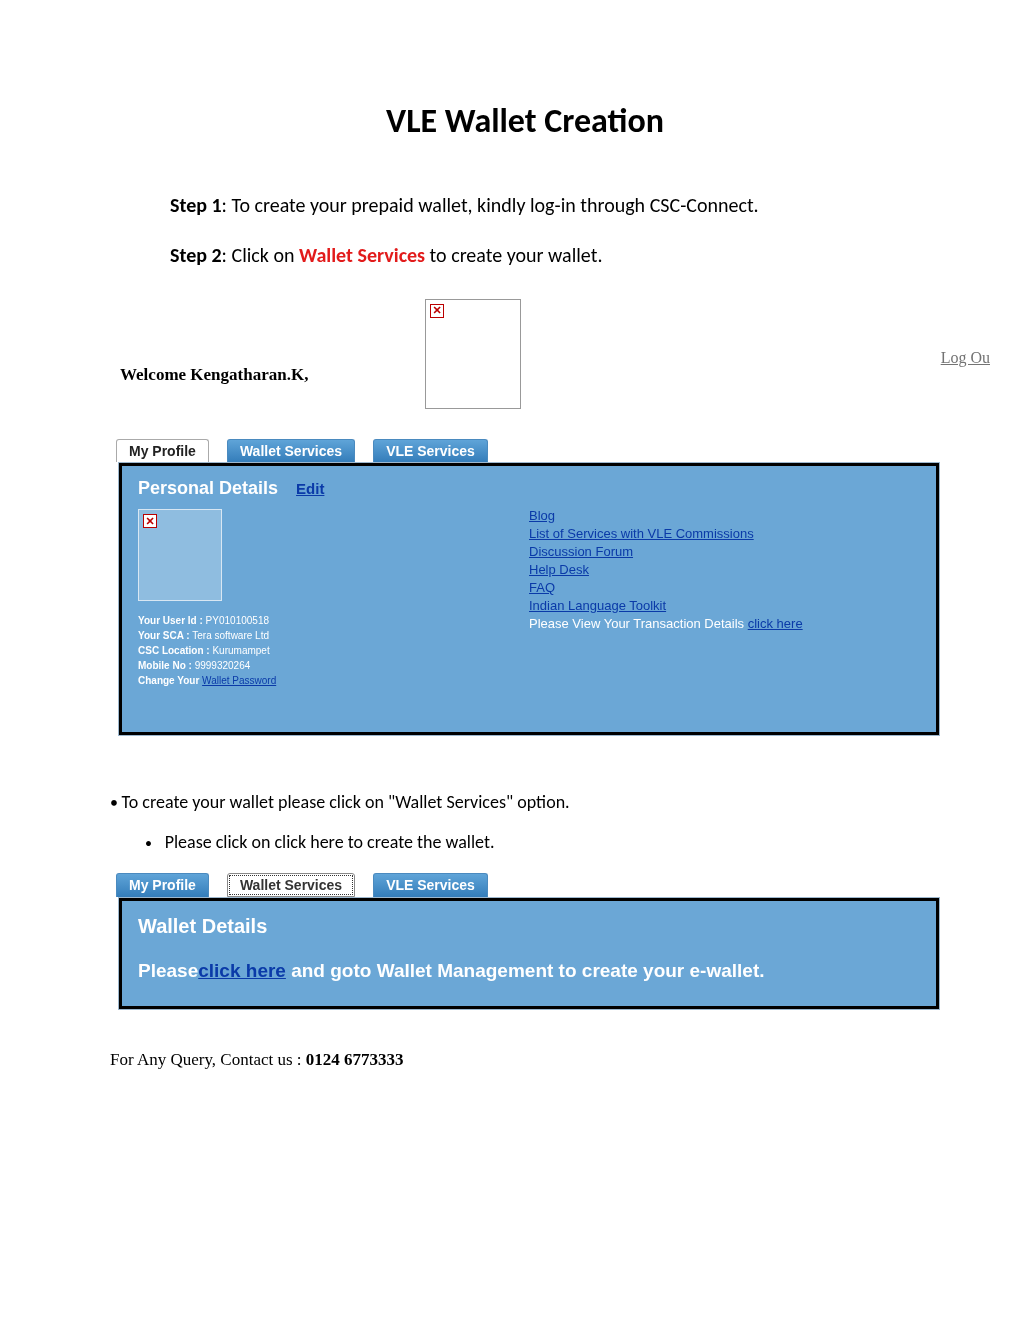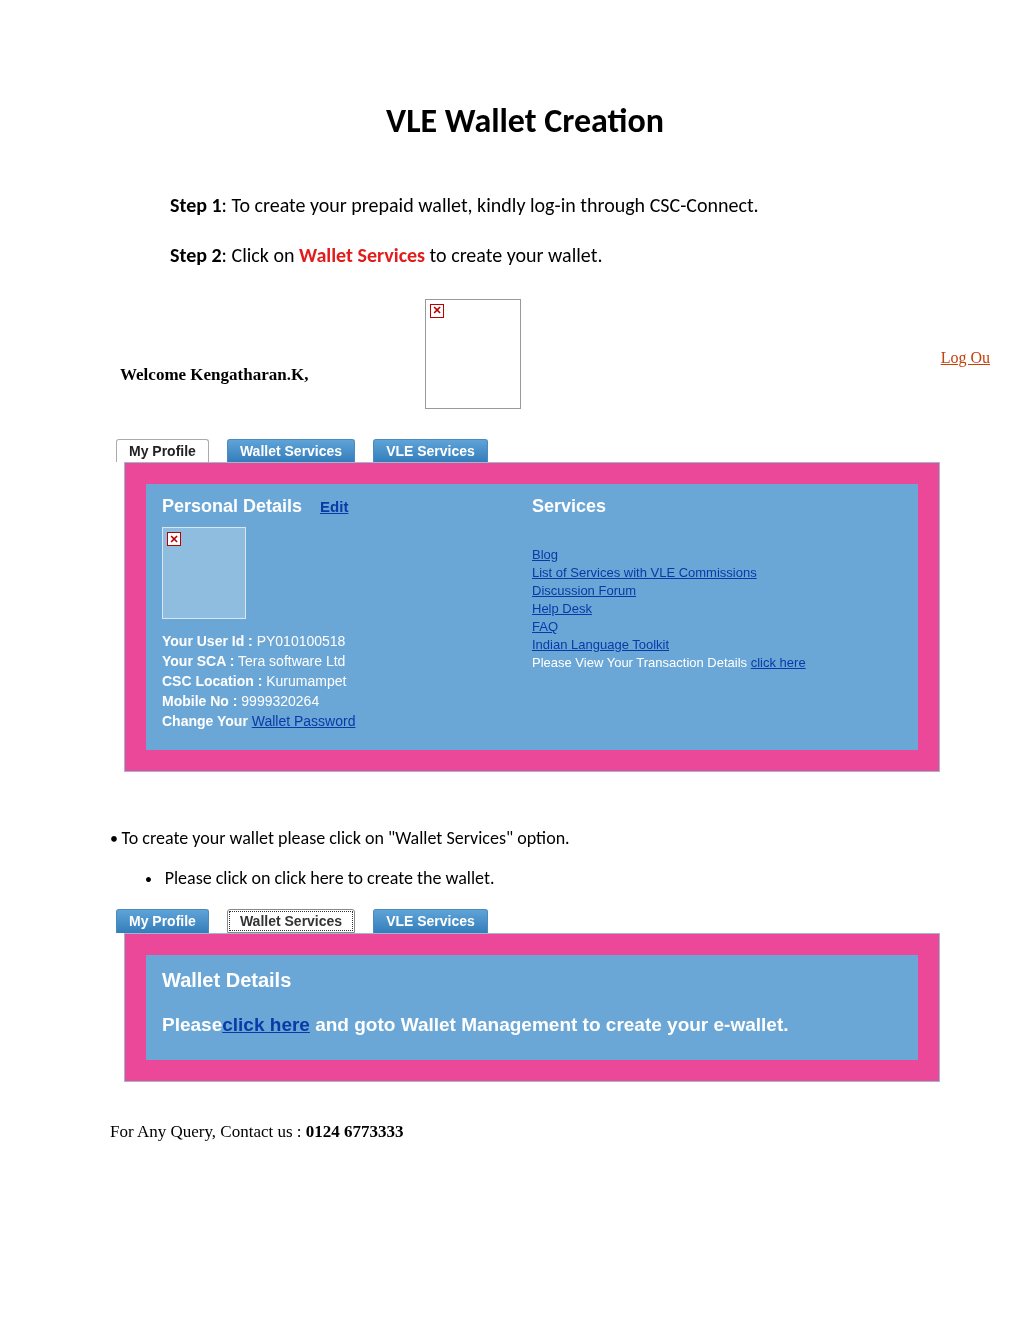--- a/index.html
+++ b/index.html
@@ -66,21 +66,21 @@
     line-height: 12px;
     text-align: center;
     font-weight: bold;
   }
   .logout {
     position: absolute;
     right: -50px;
     top: 50px;
     font-family: "Times New Roman", serif;
     font-size: 16px;
-    color: #c2410c;
+    color: #737373;
     text-decoration: underline;
   }
 
   .tabs {
     display: flex;
     gap: 18px;
     margin-top: 20px;
     margin-left: 6px;
   }
   .tab {
@@ -102,23 +102,23 @@
   .tab.active-dotted {
     background: #fff;
     color: #333;
     border: 1px solid #888;
     outline: 1px dotted #333;
     outline-offset: -3px;
   }
 
   .panel-outer {
     border: 1px solid #9db8cf;
-    padding: 21px;
-    background: #ec4899;
-    margin-left: 14px;
+    padding: 3px;
+    background: #000000;
+    margin-left: 8px;
   }
   .panel {
     background: #6ba7d6;
     padding: 12px 16px 14px 16px;
     font-family: Verdana, Arial, sans-serif;
     color: #fff;
     position: relative;
     min-height: 240px;
     display: flex;
   }
@@ -154,21 +154,21 @@
     border: 1px solid #b00;
     background: #fff;
     color: #b00;
     font-size: 11px;
     line-height: 12px;
     text-align: center;
     font-weight: bold;
   }
 
   .kv-line {
-    font-size: 14px;
+    font-size: 10px;
     margin: 4px 0;
   }
   .kv-line .k { font-weight: bold; }
   .kv-line a { color: #0a3aa8; text-decoration: underline; }
 
   .links-list {
     margin-top: 30px;
     font-size: 13px;
   }
   .links-list div { margin: 3px 0; }
@@ -266,21 +266,20 @@
           <div class="profile-broken">
             <div class="x">✕</div>
           </div>
           <div class="kv-line"><span class="k">Your User Id :</span> <span>PY010100518</span></div>
           <div class="kv-line"><span class="k">Your SCA :</span> <span>Tera software Ltd</span></div>
           <div class="kv-line"><span class="k">CSC Location :</span> <span>Kurumampet</span></div>
           <div class="kv-line"><span class="k">Mobile No :</span> <span>9999320264</span></div>
           <div class="kv-line"><span class="k">Change Your </span><a>Wallet Password</a></div>
         </div>
         <div class="panel-right">
-          <h2>Services</h2>
           <div class="links-list">
             <div><a>Blog</a></div>
             <div><a>List of Services with VLE Commissions</a></div>
             <div><a>Discussion Forum</a></div>
             <div><a>Help Desk</a></div>
             <div><a>FAQ</a></div>
             <div><a>Indian Language Toolkit</a></div>
             <div><span class="note">Please View Your Transaction Details </span><a>click here</a></div>
           </div>
         </div>

